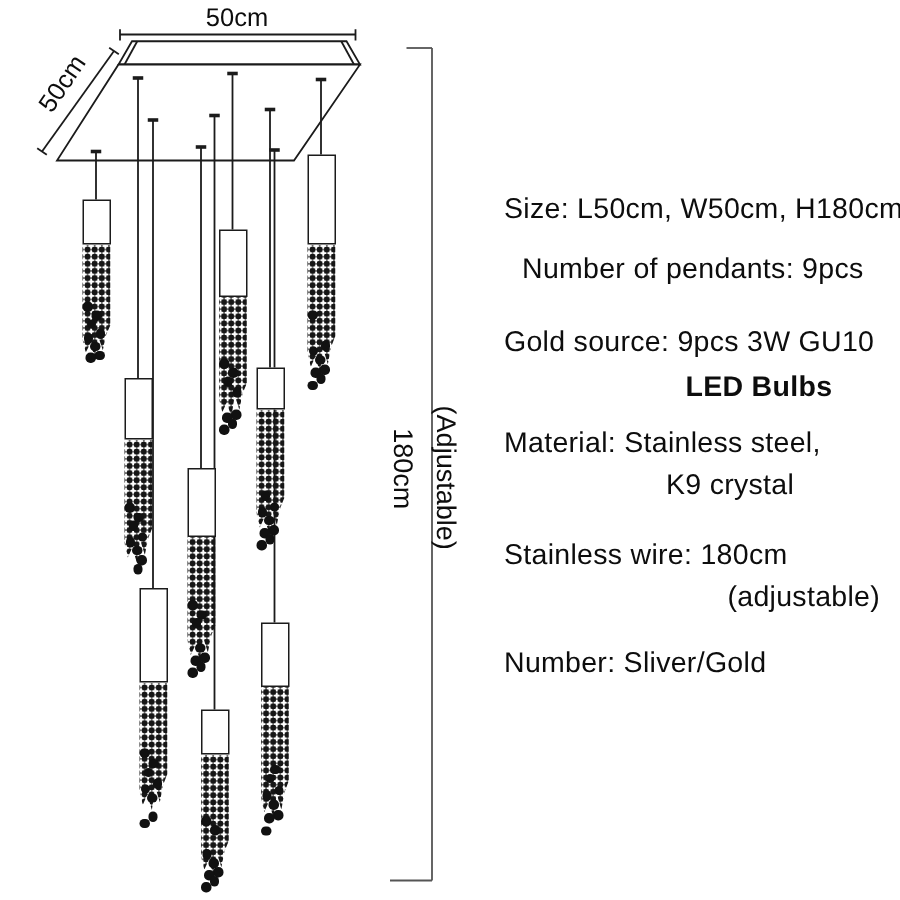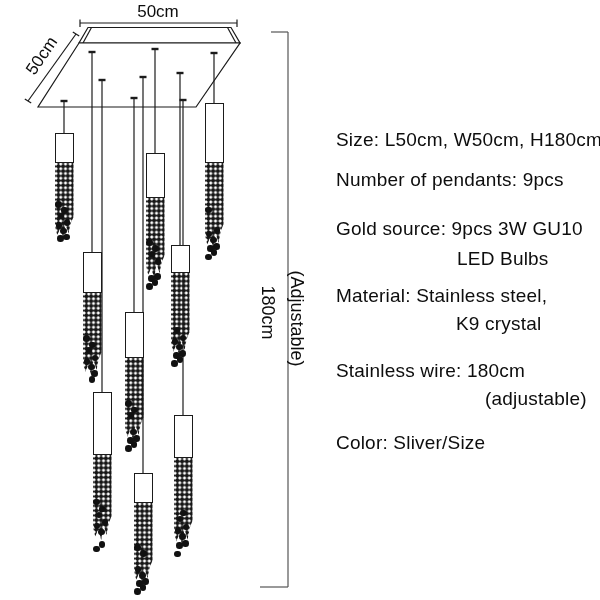--- a/index.html
+++ b/index.html
@@ -200,21 +200,21 @@
         <span class="bdot" style="left: 0.75px; top: 115px;"></span>
         <span class="bdot" style="left: 6.25px; top: 111px;"></span>
         <span class="bdot" style="left: 0.5px; top: 71px;"></span>
         <span class="bdot" style="left: 6.875px; top: 77.4px;"></span>
       </div>
     </div>
 </div>
 
 <div id="specs">
   <div class="specline" style="left:336px;top:129px;">Size: L50cm, W50cm, H180cm</div>
-  <div class="specline" style="left:336px;top:169px;">Number of pendants: 9pcs</div>
+  <div class="specline" style="left:348px;top:169px;">Number of pendants: 9pcs</div>
   <div class="specline" style="left:336px;top:218px;">Gold source: 9pcs 3W GU10</div>
-  <div class="specline" style="left:457px;top:248px;">LED Bulbs</div>
+  <div class="specline" style="left:457px;top:248px;font-weight:bold;">LED Bulbs</div>
   <div class="specline" style="left:336px;top:285px;">Material: Stainless steel,</div>
-  <div class="specline" style="left:444px;top:313px;margin-left:12px;">K9 crystal</div>
+  <div class="specline" style="left:444px;top:313px;">K9 crystal</div>
   <div class="specline" style="left:336px;top:360px;">Stainless wire: 180cm</div>
   <div class="specline" style="left:485px;top:388px;">(adjustable)</div>
-  <div class="specline" style="left:336px;top:432px;">Color: Sliver/Size</div>
+  <div class="specline" style="left:336px;top:432px;">Number: Sliver/Gold</div>
 </div>
 
 </body></html>

